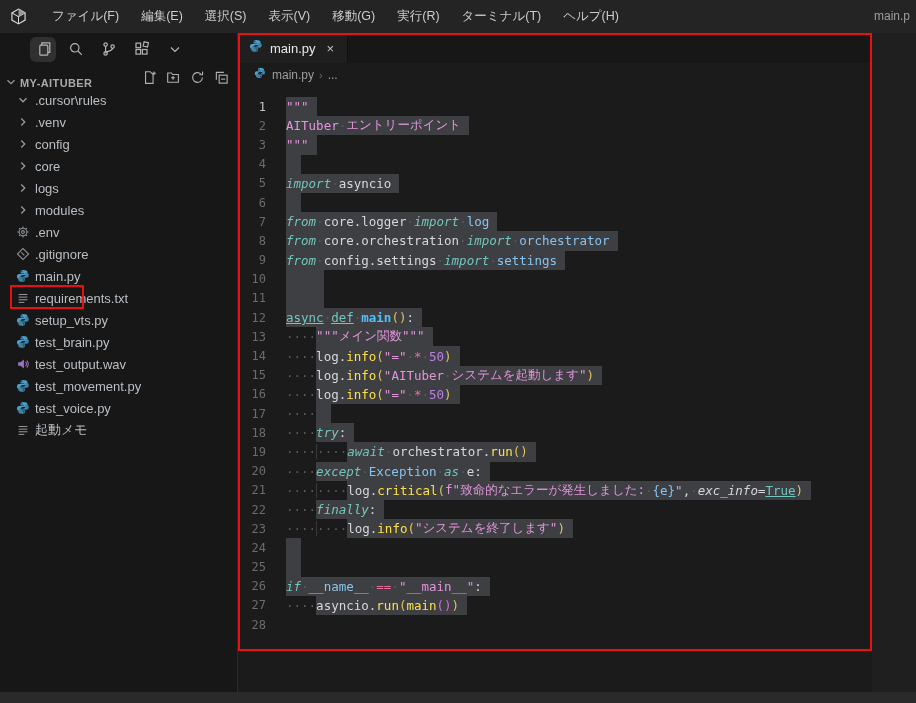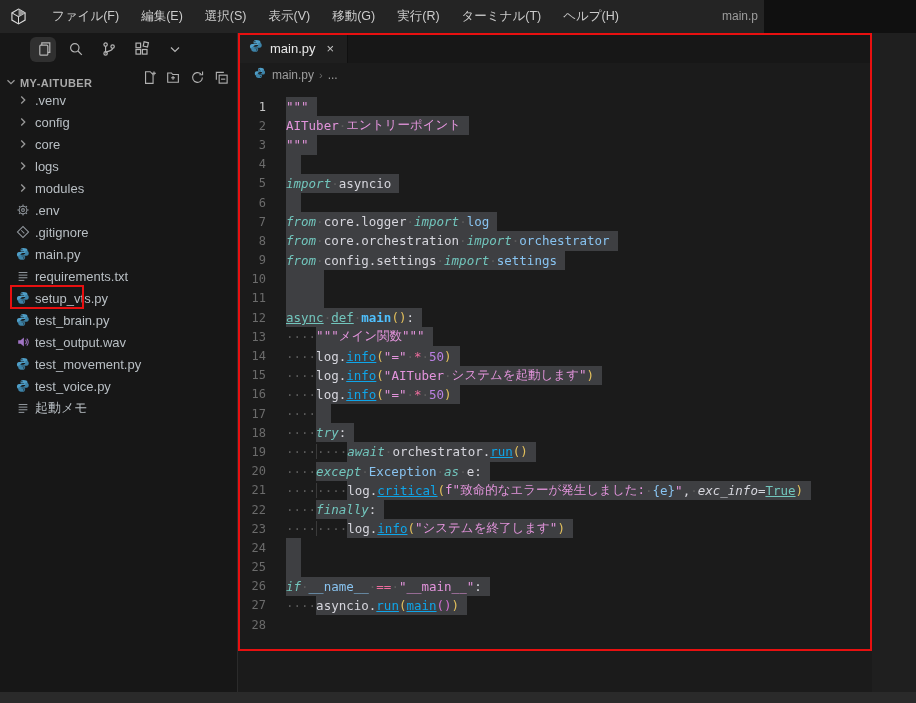--- a/index.html
+++ b/index.html
@@ -1,20 +1,20 @@
 <!DOCTYPE html>
 <html><head>
 <meta charset="utf-8">
 <style>
   * { margin:0; padding:0; box-sizing:border-box; }
   html,body { width:916px; height:703px; background:#101010; overflow:hidden; }
   body { font-family:"Liberation Sans","DejaVu Sans",sans-serif; position:relative; }
 
   
-  #titlebar { position:absolute; left:0; top:0; width:764px; height:33px;
+  #titlebar { position:absolute; left:0; top:0; width:916px; height:33px;
     background:#242424; display:flex; align-items:center; }
   #logo { width:17px; height:17px; margin:0 14px 0 10px; flex:0 0 auto; }
   #menubar { display:flex; align-items:center; gap:0; }
   .menu-item { color:#cccccc; font-size:12.5px; padding:4px 11px; cursor:default; white-space:nowrap; }
   #title-right { position:absolute; right:0; top:0; height:33px; line-height:33px;
     color:#9d9d9d; font-size:12px; width:42px; overflow:hidden; white-space:nowrap; }
 
   
   #workbench { position:absolute; left:0; top:33px; width:916px; height:659px; display:flex; }
   #sidebar { width:238px; height:100%; background:#171717; border-right:1px solid #2b2b2b; position:relative; }
@@ -54,21 +54,21 @@
     font-family:"DejaVu Sans Mono","Liberation Mono",monospace; font-size:12.5px; }
   .line { height:19.2px; display:flex; align-items:center; white-space:pre; }
   .ln { width:48px; text-align:right; padding-right:20px; color:#6b6b6b; font-size:12px; flex:0 0 auto; }
   .ln.active { color:#c6c6c6; }
   .lc { display:flex; align-items:center; height:100%; }
   .sel { background:#3e3f42; padding-right:8px; display:flex; align-items:center; height:100%; }
   .stub { background:#3e3f42; height:100%; display:inline-block; }
   .tk-kw  { color:#72c6bd; font-style:italic; }
   .tk-kwu { color:#72c6bd;text-decoration:underline; }
   .tk-str { color:#e394dc; }
-  .tk-fn  { color:#0ea5e9;text-decoration:underline; }
+  .tk-fn  { color:#fde047; }
   .tk-var { color:#d6d6dd; }
   .tk-blue{ color:#88c3f0; }
   .tk-bluebold { color:#4fc1ff; font-weight:bold; }
   .tk-num { color:#bb80e3; }
   .tk-op  { color:#ee6d9e; }
   .tk-p1  { color:#e3c05c; }
   .tk-p2  { color:#d16dd1; }
   .tk-txt { color:#d6d6dd; }
   .tk-pi  { color:#d6d6dd; font-style:italic; }
   .tk-ws  { color:#5b5b5b; }
@@ -164,20 +164,28 @@
               <polyline points="13.4,1.6 13.4,5 10,5" stroke="inherit"></polyline>
             </svg></span>
           <span class="ex-act"><svg viewBox="0 0 16 16" width="15" height="15" fill="none" stroke-width="1.2">
               <rect x="5.5" y="5.5" width="8.5" height="8.5" stroke="inherit"></rect>
               <path d="M2.5 10.5v-8h8" stroke="inherit"></path>
               <line x1="7.5" y1="9.75" x2="12" y2="9.75" stroke="inherit"></line>
             </svg></span>
         </span>
     </div>
     <div id="tree">
+        <div class="tree-row">
+          <span class="slot">
+            <svg viewBox="0 0 16 16" width="14" height="14" fill="none" stroke-width="1.2">
+              <polyline points="4,6 8,10 12,6" stroke="#9a9a9a" stroke-width="1.5"></polyline>
+            </svg>
+          </span>
+          <span class="lbl">.cursor\rules</span>
+        </div>
         <div class="tree-row">
           <span class="slot">
             <svg viewBox="0 0 16 16" width="14" height="14" fill="none" stroke-width="1.2">
               <polyline points="6,4 10,8 6,12" stroke="#9a9a9a" stroke-width="1.5"></polyline>
             </svg>
           </span>
           <span class="lbl">.venv</span>
         </div>
         <div class="tree-row">
           <span class="slot">

